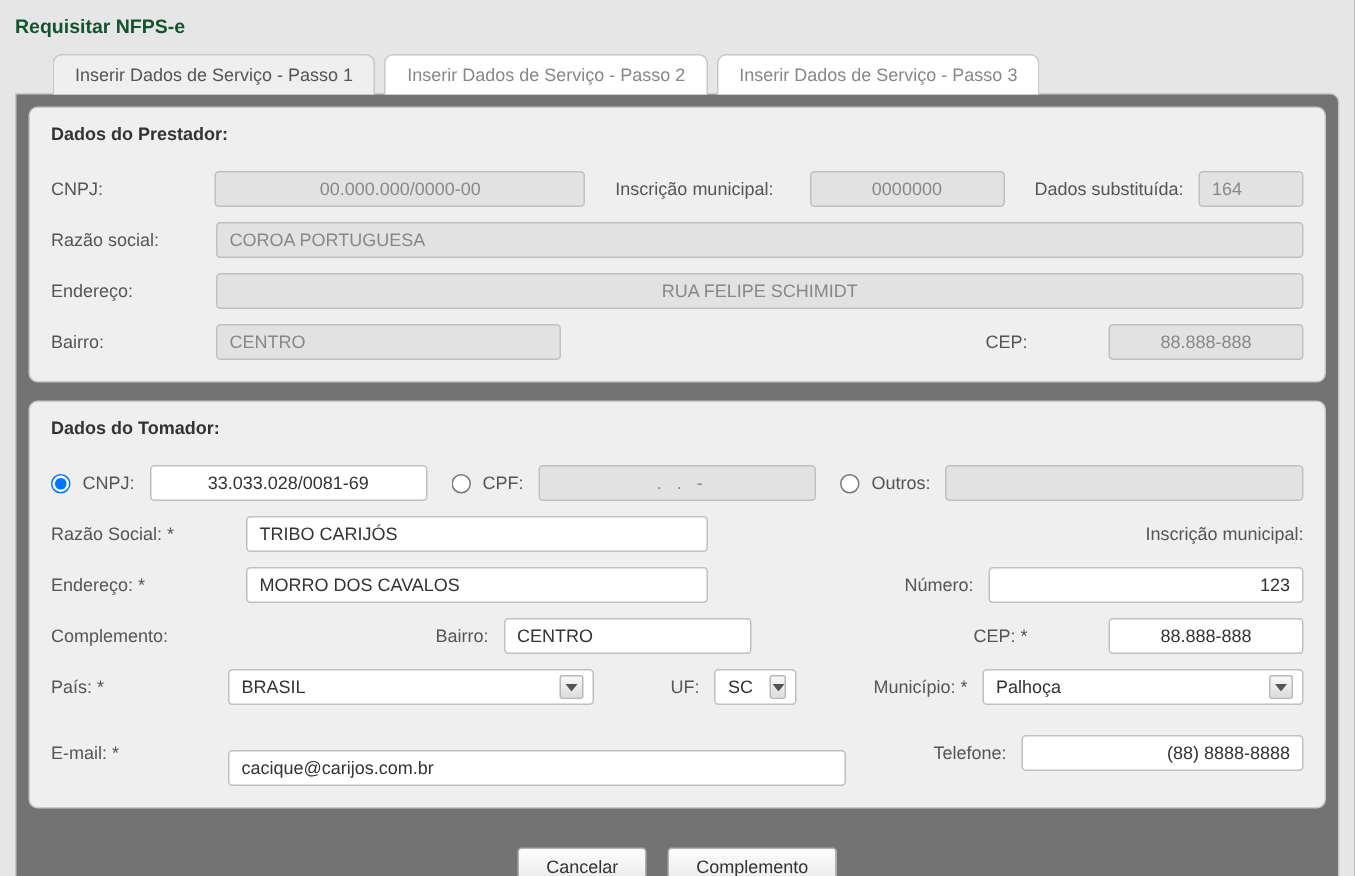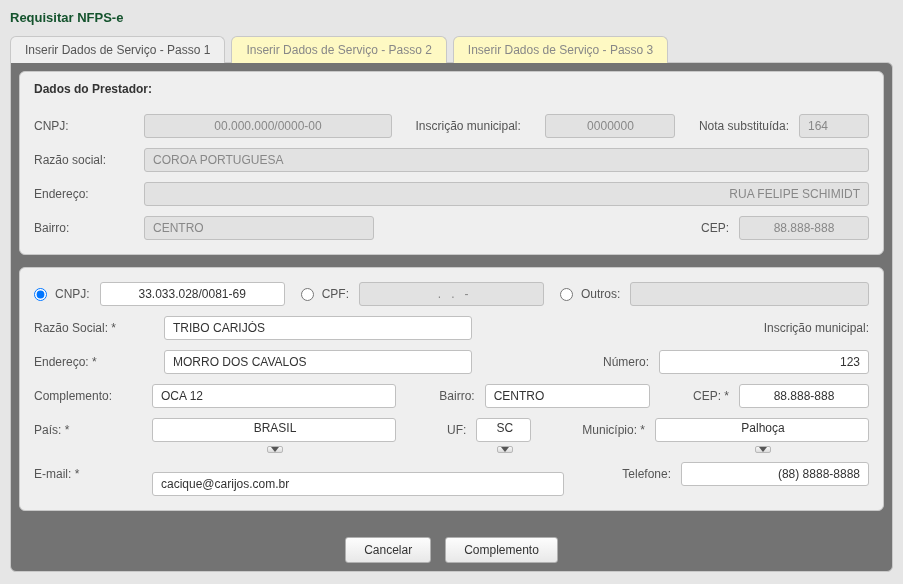--- a/index.html
+++ b/index.html
@@ -1,26 +1,26 @@
 <!DOCTYPE html>
 <html><head>
   <meta charset="utf-8">
   <style>
     * { box-sizing: border-box; margin: 0; padding: 0; font-family: Arial, Helvetica, sans-serif; }
     body { background: #e6e6e6; font-size: 12px; color: #333; width: 903px; }
     .container { background: #e6e6e6; padding: 4px 10px 16px 10px; }
     .page-title { font-weight: bold; font-size: 13px; color: #14532d; padding: 6px 0 10px 0; }
-    .tabs { display: flex; gap: 6px; }
+    .tabs { display: flex; gap: 6px; margin-left: 25px; }
     .tab {
       border: 1px solid #c8c8c8;
       border-bottom: none;
       border-radius: 6px 6px 0 0;
       padding: 6px 14px;
       color: #888;
-      background: #fef9c3;
+      background: #ffffff;
       cursor: pointer;
       font-size: 12px;
       position: relative; top: 1px;
     }
     .tab.active { background: #efefef; color: #555; z-index: 2; }
     .tab-panel {
       border: 1px solid #c8c8c8;
       border-radius: 0 6px 6px 6px;
       background: #737373;
       padding: 8px;
@@ -51,21 +51,21 @@
       text-align: center;
     }
     .select {
       border: 1px solid #c0c0c0;
       border-radius: 3px;
       height: 24px;
       padding: 2px 6px 2px 8px;
       font-size: 12px;
       background: #fff;
       display: inline-flex; align-items: center; justify-content: space-between;
-      gap: 11px; cursor: pointer; flex-direction: column;
+      gap: 11px; cursor: pointer;
     }
     .select .caret {
       width: 16px; height: 16px; display: inline-flex; align-items:center; justify-content:center;
       background: linear-gradient(#f8f8f8,#dcdcdc); border:1px solid #b8b8b8; border-radius:2px;
     }
     input[type="radio"] { margin-right: 4px; }
     .radio-group { display:inline-flex; align-items:center; gap:4px; }
     .actions { display:flex; gap:14px; justify-content:center; padding-top: 14px;}
     .btn {
       border: 1px solid #b0b0b0;
@@ -74,21 +74,21 @@
       padding: 5px 18px;
       font-size: 12px;
       color: #333;
       cursor: pointer;
     }
     .w-cnpj { width: 248px; }
     .w-small { width: 130px; }
     .w-mid { width: 308px; margin-left: 12px; }
     .w-insc { width: 210px; text-align:right; }
     .w-num { width: 210px; text-align:right; }
-    .w-cep { width: 130px; text-align:center; }
+    .w-cep { width: 130px; text-align:center;margin-left:44px; }
     .w-country { width: 244px; }
     .w-uf { width: 55px; justify-content: space-between; }
     .w-mun { width: 214px; }
     .w-email { width: 412px; margin-top: 20px; }
     .w-tel { width: 188px; text-align:right;}
     .spacer { flex:1; }
   </style>
 </head>
 <body>
 
@@ -106,44 +106,45 @@
     <div class="fieldset">
       <div class="legend">Dados do Prestador:</div>
 
       <div class="row">
         <span class="lbl" style="width:100px">CNPJ:</span>
         <input type="text" class="readonly w-cnpj" readonly="" value="00.000.000/0000-00" style="">
         <span class="spacer"></span>
         <span class="lbl" style="width:120px">Inscrição municipal:</span>
         <input type="text" class="readonly w-small" readonly="" value="0000000" style="">
         <span class="spacer"></span>
-        <span class="lbl">Nota substituída:</span>
+        <span class="lbl">Dados substituída:</span>
         <input type="text" class="readonly" style="width: 70px; text-align: left;" readonly="" value="164">
       </div>
 
       <div class="row">
         <span class="lbl" style="width:100px">Razão social:</span>
         <input type="text" class="readonly" style="flex: 1 1 0%; text-align: left;" readonly="" value="COROA PORTUGUESA">
       </div>
 
       <div class="row">
         <span class="lbl" style="width:100px">Endereço:</span>
-        <input type="text" class="readonly" style="flex: 1 1 0%; text-align: right;" readonly="" value="RUA FELIPE SCHIMIDT">
+        <input type="text" class="readonly" style="flex: 1 1 0%; text-align: center;" readonly="" value="RUA FELIPE SCHIMIDT">
       </div>
 
       <div class="row">
         <span class="lbl" style="width:100px">Bairro:</span>
         <input type="text" class="readonly" style="width: 230px; text-align: left;" readonly="" value="CENTRO">
         <span class="spacer"></span>
         <span class="lbl">CEP:</span>
         <input type="text" class="readonly w-cep" readonly="" value="88.888-888" style="">
       </div>
     </div>
 
     <div class="fieldset">
+      <div class="legend">Dados do Tomador:</div>
 
       <div class="row">
         <label class="radio-group">
           <input type="radio" name="doc" checked="" style="">
           <span class="lbl">CNPJ:</span>
         </label>
         <input type="text" style="width: 185px; text-align: center;" value="33.033.028/0081-69">
 
         <label class="radio-group" style="margin-left:6px">
           <input type="radio" name="doc" style="">
@@ -168,21 +169,20 @@
       <div class="row">
         <span class="lbl" style="width:108px">Endereço: *</span>
         <input type="text" class="w-mid" value="MORRO DOS CAVALOS" style="">
         <span class="spacer"></span>
         <span class="lbl">Número:</span>
         <input type="text" class="w-num" value="123" style="">
       </div>
 
       <div class="row">
         <span class="lbl" style="width:108px">Complemento:</span>
-        <input type="text" style="width: 244px;" value="OCA 12">
         <span class="spacer"></span>
         <span class="lbl">Bairro:</span>
         <input type="text" style="width: 165px;" value="CENTRO">
         <span class="spacer"></span>
         <span class="lbl">CEP: *</span>
         <input type="text" class="w-cep" value="88.888-888" style="">
       </div>
 
       <div class="row">
         <span class="lbl" style="width:108px">País: *</span>

